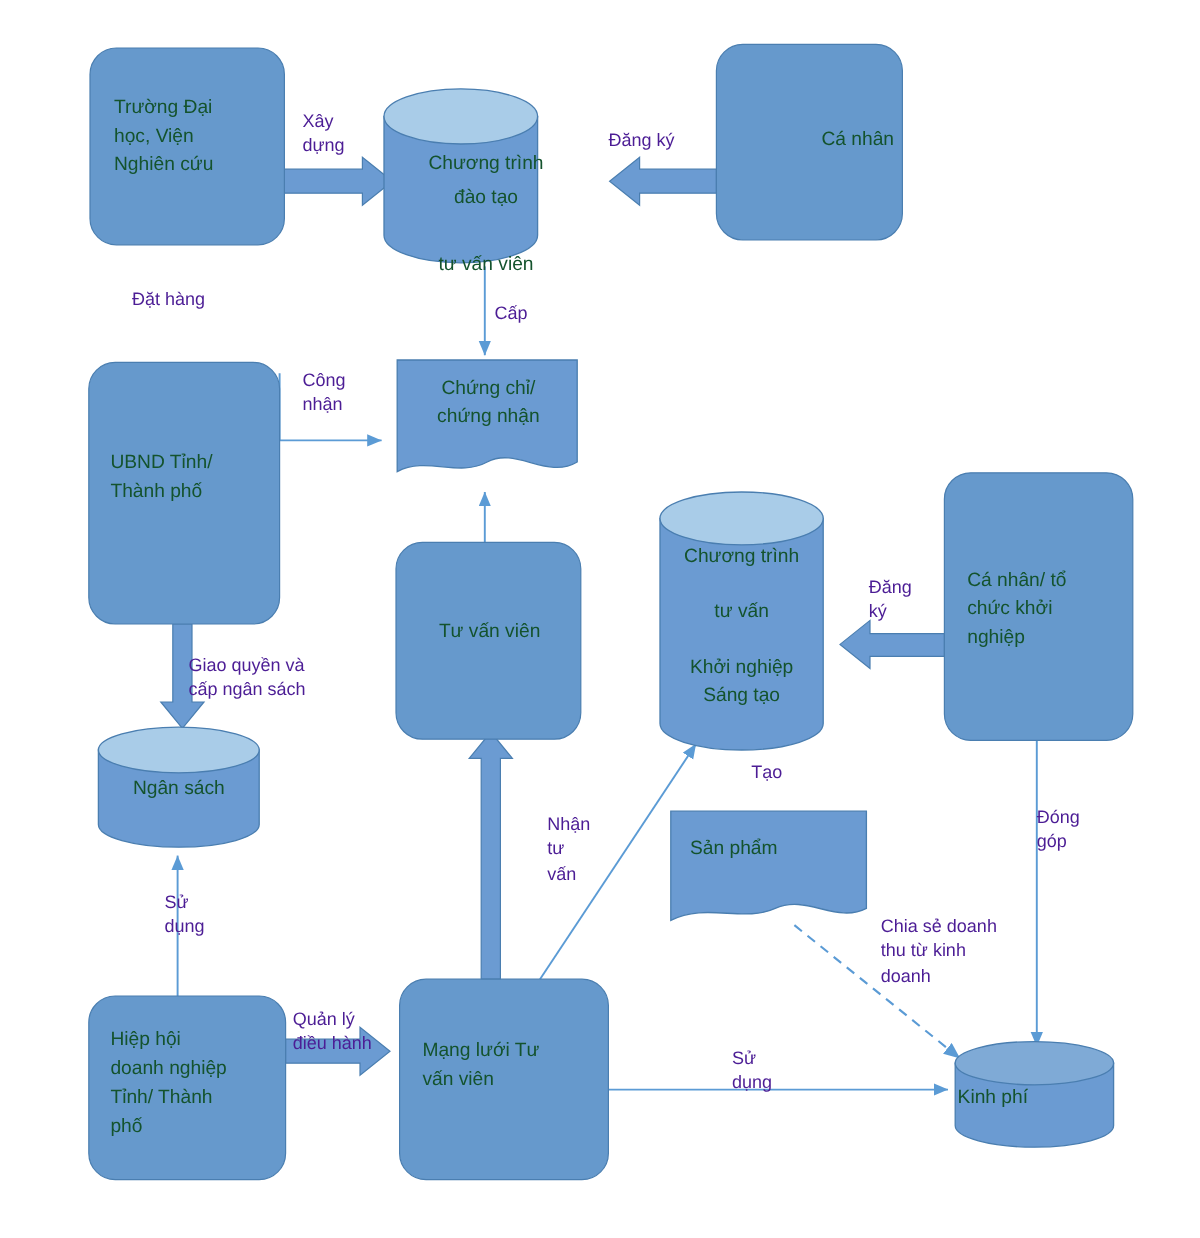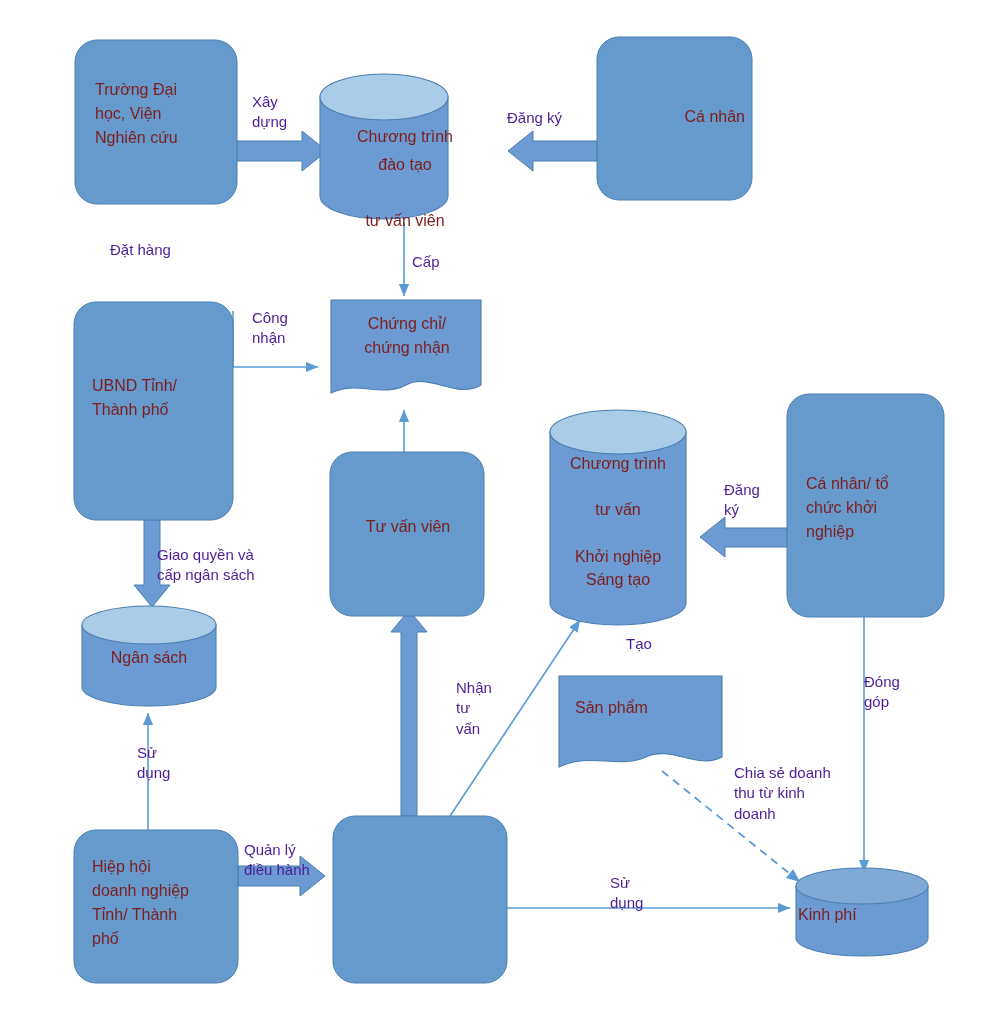--- a/index.html
+++ b/index.html
@@ -30,21 +30,21 @@
   .cyl-body    { fill: #6B9BD2; stroke: #4A7EB0; stroke-width: 1.1; }
   .cyl-top     { fill: #A9CCE8; stroke: #4A7EB0; stroke-width: 1.1; }
   .cyl-top-flat{ fill: #7FAAD6; stroke: #4A7EB0; stroke-width: 1.1; }
   .doc-shape   { fill: #6B9BD2; stroke: #4A7EB0; stroke-width: 1.1; }
   .block-arrow { fill: #6B9BD2; stroke: #4A7EB0; stroke-width: 1; }
   .thin-line   { stroke: #5B9BD5; stroke-width: 1.6; fill: none; }
   .thin-line-dash { stroke: #5B9BD5; stroke-width: 1.8; fill: none; stroke-dasharray: 8 6; }
 
   .node-label {
     position: absolute;
-    color: #7f1d1d;
+    color: #14532d;
     font-size: 16px;
     line-height: 1.5;
     font-family: "Liberation Sans", sans-serif;
     white-space: pre-line;
     pointer-events: none;
   }
   .edge-label {
     position: absolute;
     color: #4c1d95;
     font-size: 15px;
@@ -217,20 +217,22 @@
 chức khởi
 nghiệp</div>
 
   <div class="node-label" style="left:84px; top:646px; width:130px; text-align:center;">Ngân sách</div>
 
   <div class="node-label" style="left:92px; top:855px; width:150px;">Hiệp hội
 doanh nghiệp
 Tỉnh/ Thành
 phố</div>
 
+  <div class="node-label" style="left:352px; top:864px; width:150px;">Mạng lưới Tư
+vấn viên</div>
 
   <div class="node-label" style="left:575px; top:696px; width:134px; ">Sản phẩm</div>
 
   <div class="node-label" style="left:798px; top:903px; width:130px; text-align:left;">Kinh phí</div>
 
   <div class="edge-label" style="left:252px; top:92px; width:70px;">Xây
 dựng</div>
 
   <div class="edge-label" style="left:507px; top:108px; width:90px;">Đăng ký</div>
 

